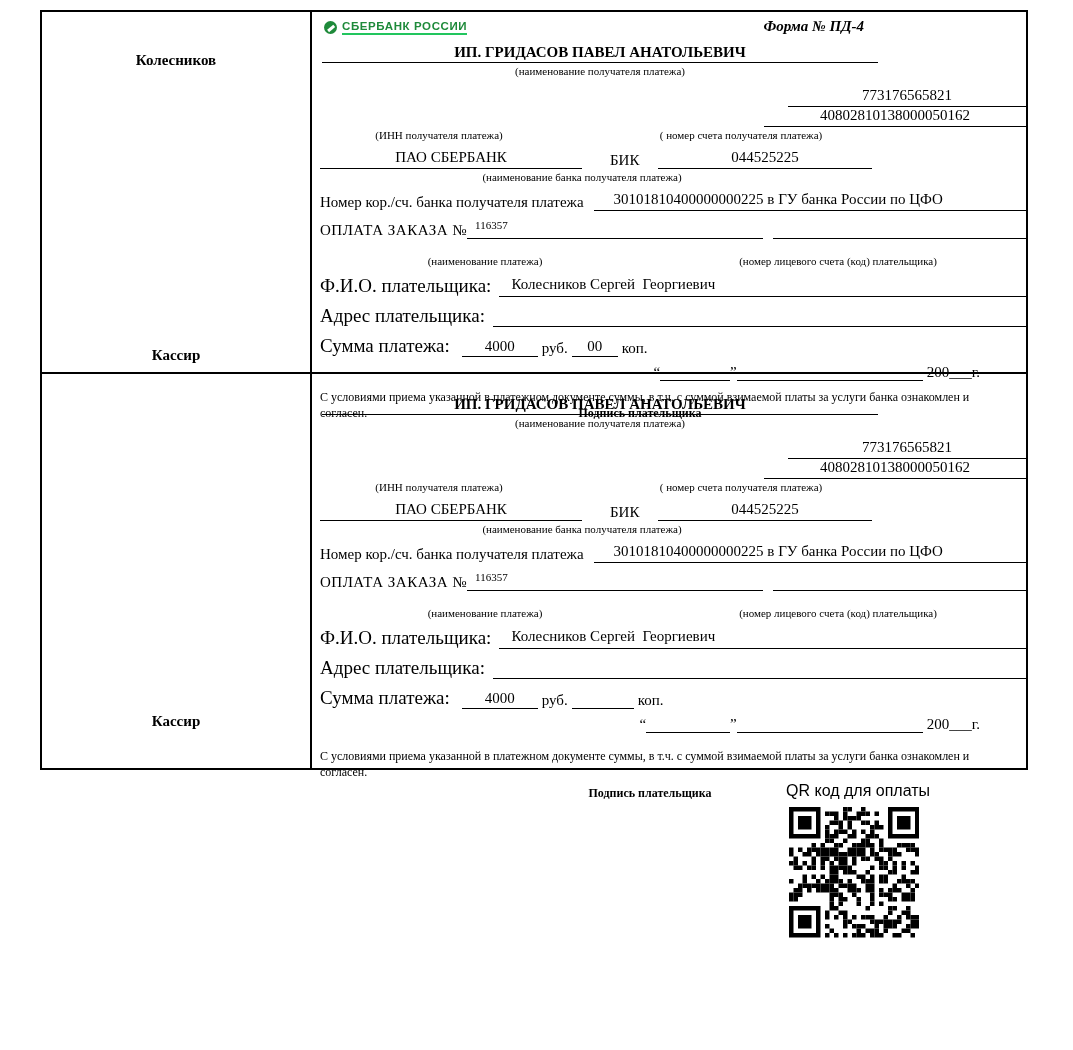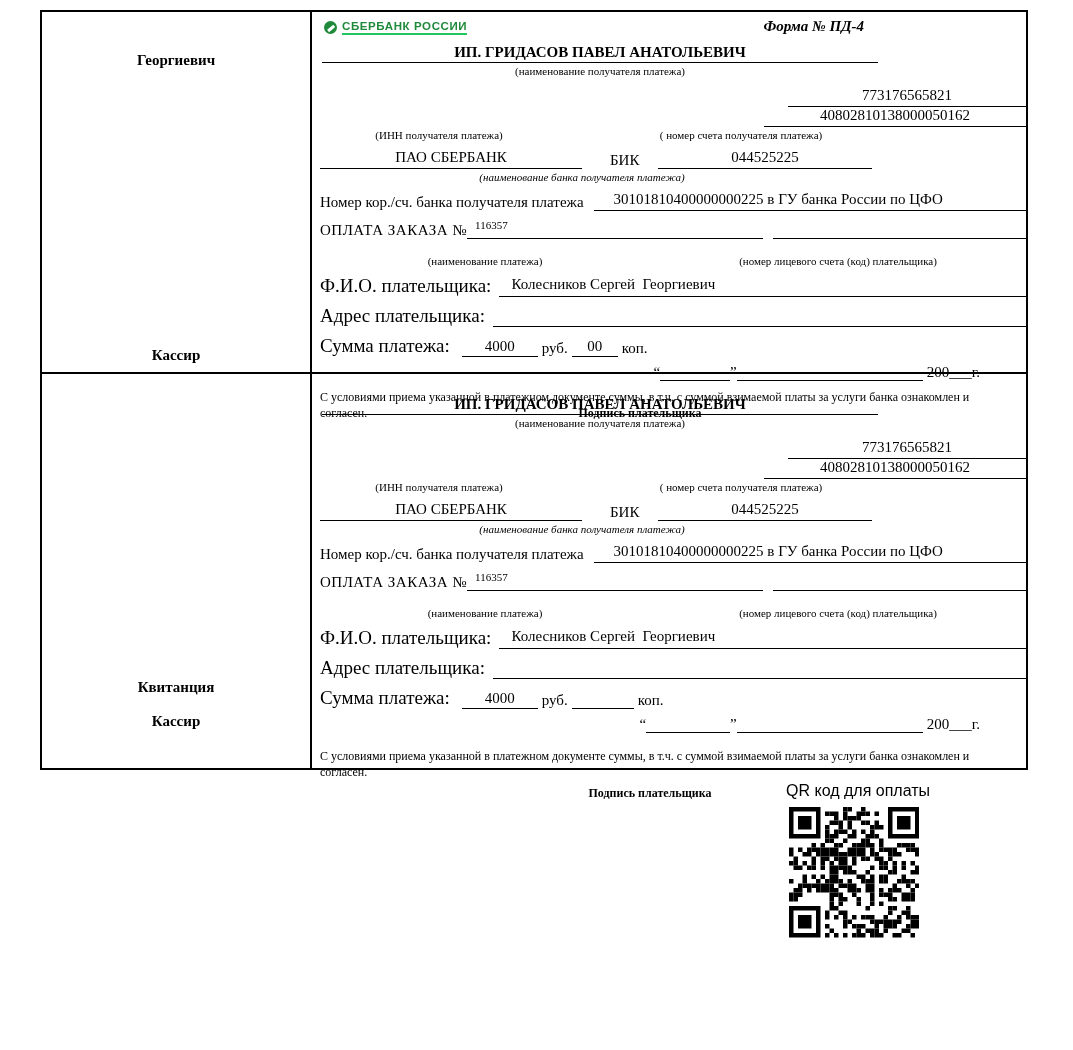--- a/index.html
+++ b/index.html
@@ -39,21 +39,21 @@
   .box-acct { width:262px; text-align:center; font-size:15px; height:20px; }
   .caps-row { margin-top:2px; }
   .cap-inn { width:238px; }
   .cap-acct { width:262px; }
 
   .bank-row { margin-top:8px; }
   .box-bank { width:262px; text-align:center; font-size:15px; height:20px; }
   .sp2 { width:28px; }
   .bik-label { width:48px; font-size:15px; }
   .box-bik { width:214px; text-align:center; font-size:15px; height:20px; }
-  .bank-cap { width:420px; margin-left:52px; margin-top:2px;font-style:italic; }
+  .bank-cap { width:420px; margin-left:52px; margin-top:2px; }
 
   .corr-row { margin-top:8px; }
   .corr-label { font-size:15px; padding-right:10px; white-space:nowrap; }
   .corr-val { flex:1; font-size:15px; height:20px; padding-left:20px; white-space:nowrap; }
 
   .oplata-row { margin-top:8px; }
   .oplata-label { font-size:15px; white-space:nowrap; letter-spacing:0.5px; }
   .order-box { width:296px; font-size:11px; height:20px; padding-left:8px; }
   .gap8 { width:10px; }
   .personal-box { flex:1; height:20px; }
@@ -89,21 +89,21 @@
   .qr-box { width:131px; height:131px; margin:0 auto; background:#fff; }
 </style>
 </head>
 <body>
 
 <div class="page">
   <div class="form">
 
     <div class="section sec1">
       <div class="left-col">
-        <div class="side-label lbl-notice">Георгиевич</div>
+        <div class="side-label lbl-notice">Колесников</div>
         <div class="side-label lbl-cashier1">Кассир</div>
       </div>
       <div class="right-col">
 
         <div class="row header-row">
           <div class="logo">
             <span class="logo-circle"></span>
             <span class="logo-text">СБЕРБАНК РОССИИ</span>
           </div>
           <div class="form-number">Форма № ПД-4</div>
@@ -172,21 +172,20 @@
           <span class="yr">200___г.</span>
         </div>
 
         <div class="terms">С условиями приема указанной в платежном документе суммы, в т.ч. с суммой взимаемой платы за услуги банка ознакомлен и согласен.</div>
         <div class="signature sig1">Подпись плательщика</div>
       </div>
     </div>
 
     <div class="section sec2">
       <div class="left-col">
-        <div class="side-label lbl-receipt">Квитанция</div>
         <div class="side-label lbl-cashier2">Кассир</div>
       </div>
       <div class="right-col">
 
         <div class="payee" style="margin-top:16px;">ИП. ГРИДАСОВ ПАВЕЛ АНАТОЛЬЕВИЧ</div>
         <div class="cap payee-cap">(наименование получателя платежа)</div>
 
         <div class="row inn-row">
           <span class="ul box-inn">773176565821</span>
           <span class="sp1"></span>

